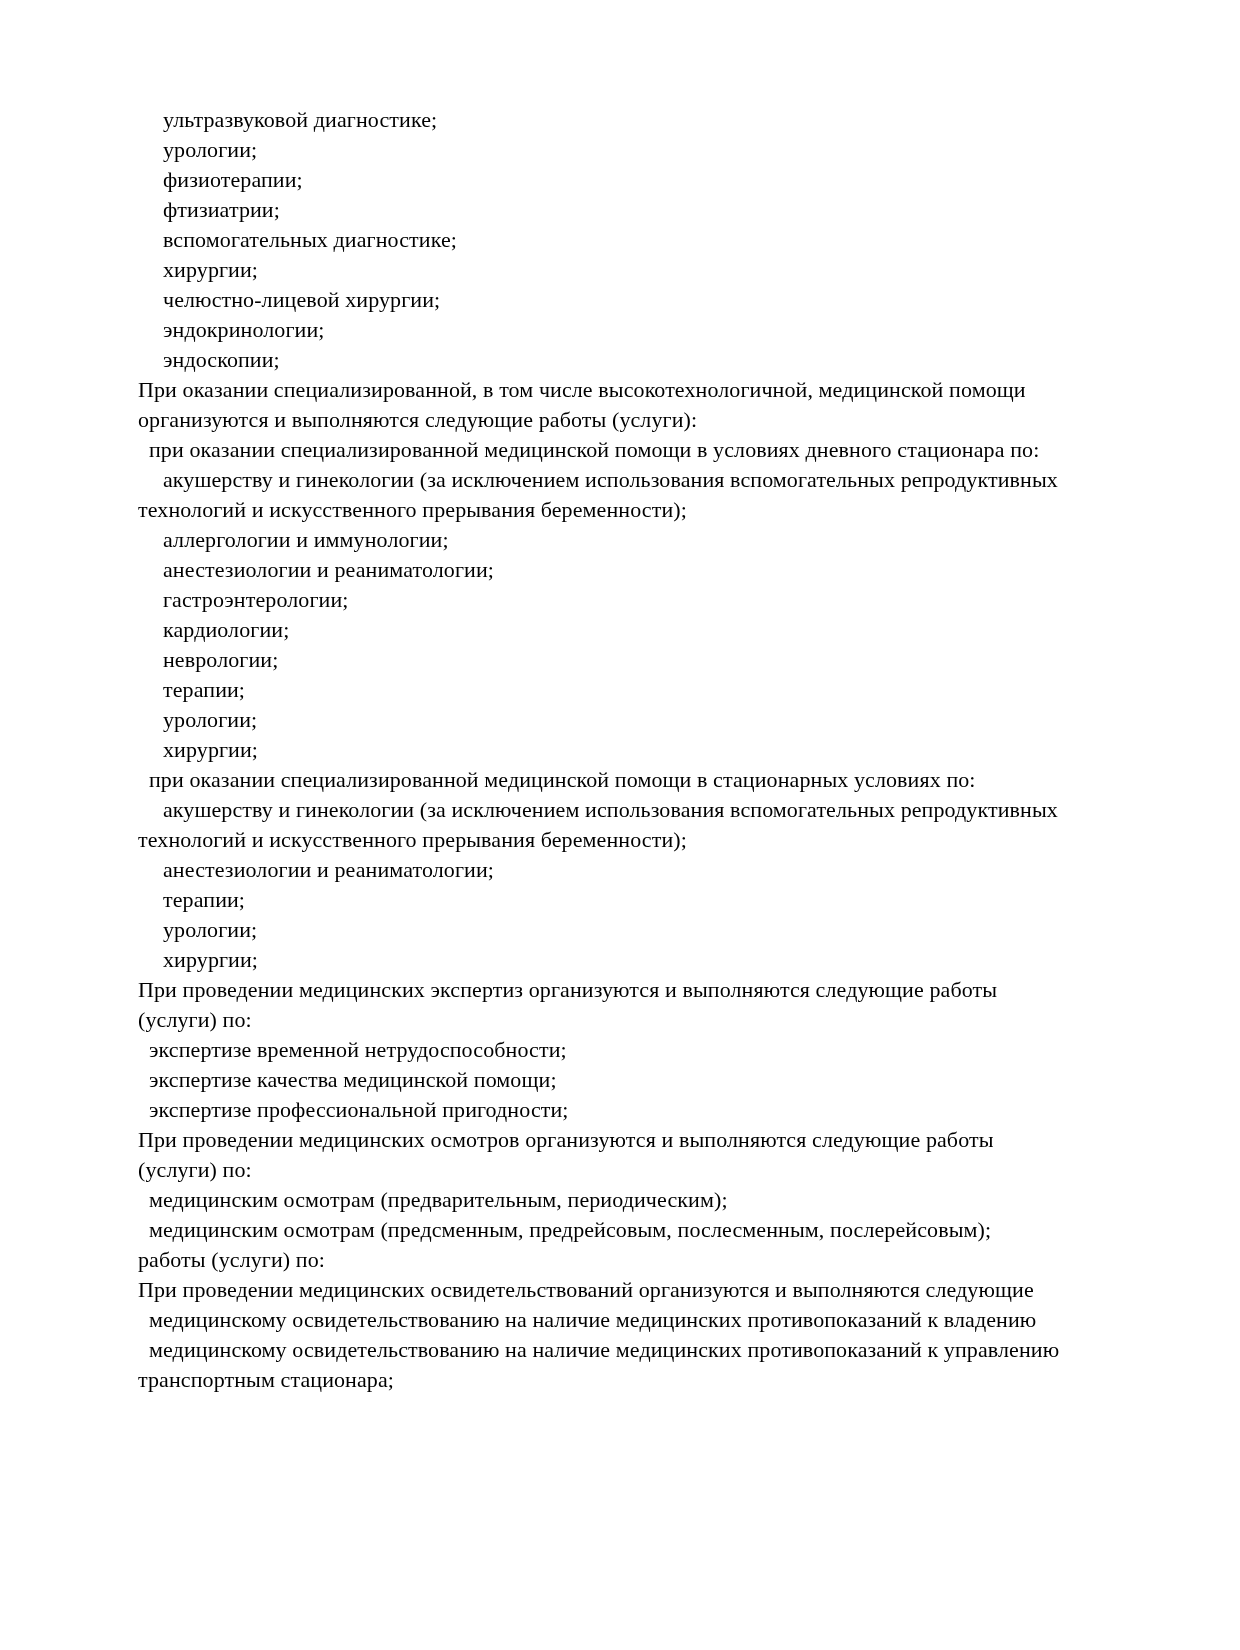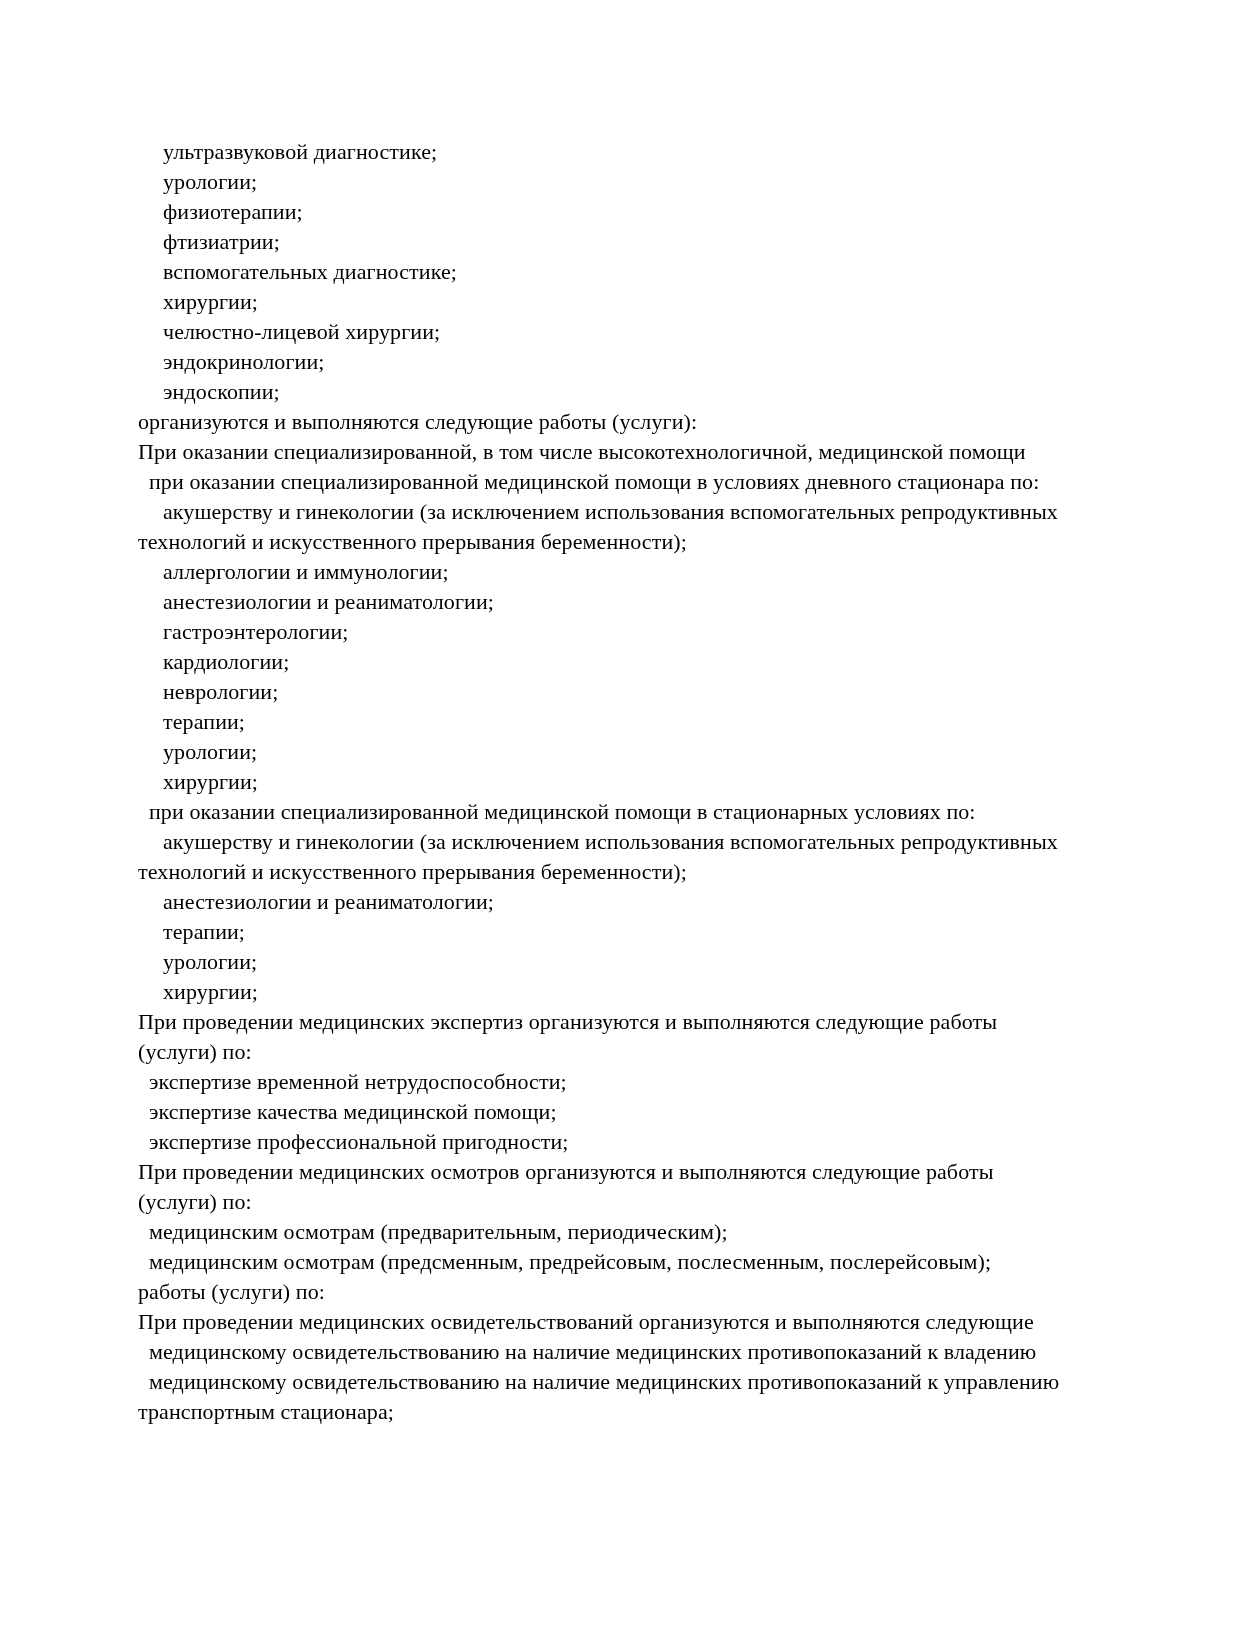--- a/index.html
+++ b/index.html
@@ -14,21 +14,20 @@
     background: #ffffff;
     overflow: hidden;
     font-family: "Liberation Serif", "DejaVu Serif", serif;
     color: #000000;
   }
   .text-block {
     position: absolute;
     left: 138px;
     top: 105px;
     width: 1060px;
-    margin-top: 32px;
   }
   .line {
     height: 30px;
     line-height: 30px;
     font-size: 22px;
     white-space: nowrap;
     letter-spacing: 0.1px;
   }
   .indent-0 { padding-left: 0; }
   .indent-1 { padding-left: 11px; }
@@ -41,22 +40,22 @@
   <div class="text-block">
       <div class="line indent-2">ультразвуковой диагностике;</div>
       <div class="line indent-2">урологии;</div>
       <div class="line indent-2">физиотерапии;</div>
       <div class="line indent-2">фтизиатрии;</div>
       <div class="line indent-2">вспомогательных диагностике;</div>
       <div class="line indent-2">хирургии;</div>
       <div class="line indent-2">челюстно-лицевой хирургии;</div>
       <div class="line indent-2">эндокринологии;</div>
       <div class="line indent-2">эндоскопии;</div>
+      <div class="line indent-0">При оказании специализированной, в том числе высокотехнологичной, медицинской помощи</div>
       <div class="line indent-0">организуются и выполняются следующие работы (услуги):</div>
-      <div class="line indent-0">При оказании специализированной, в том числе высокотехнологичной, медицинской помощи</div>
       <div class="line indent-1">при оказании специализированной медицинской помощи в условиях дневного стационара по:</div>
       <div class="line indent-2">акушерству и гинекологии (за исключением использования вспомогательных репродуктивных</div>
       <div class="line indent-0">технологий и искусственного прерывания беременности);</div>
       <div class="line indent-2">аллергологии и иммунологии;</div>
       <div class="line indent-2">анестезиологии и реаниматологии;</div>
       <div class="line indent-2">гастроэнтерологии;</div>
       <div class="line indent-2">кардиологии;</div>
       <div class="line indent-2">неврологии;</div>
       <div class="line indent-2">терапии;</div>
       <div class="line indent-2">урологии;</div>

